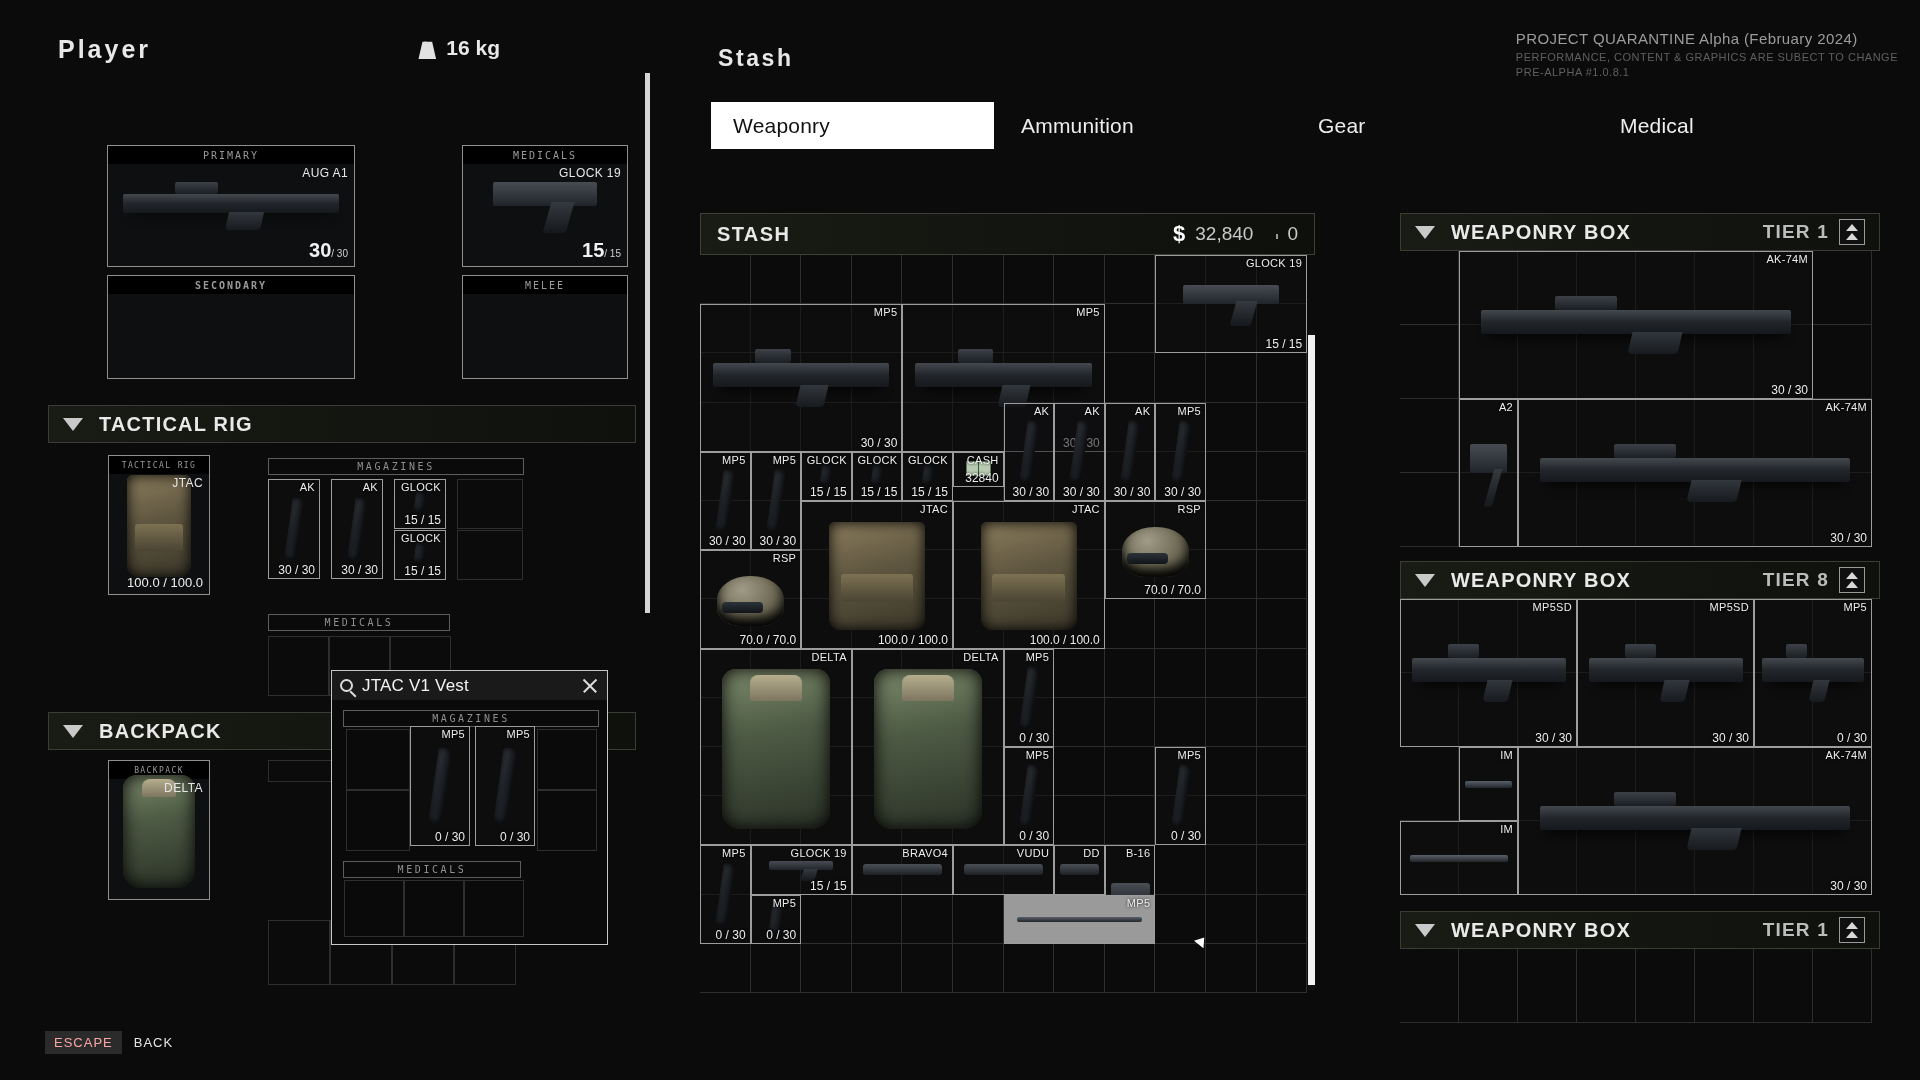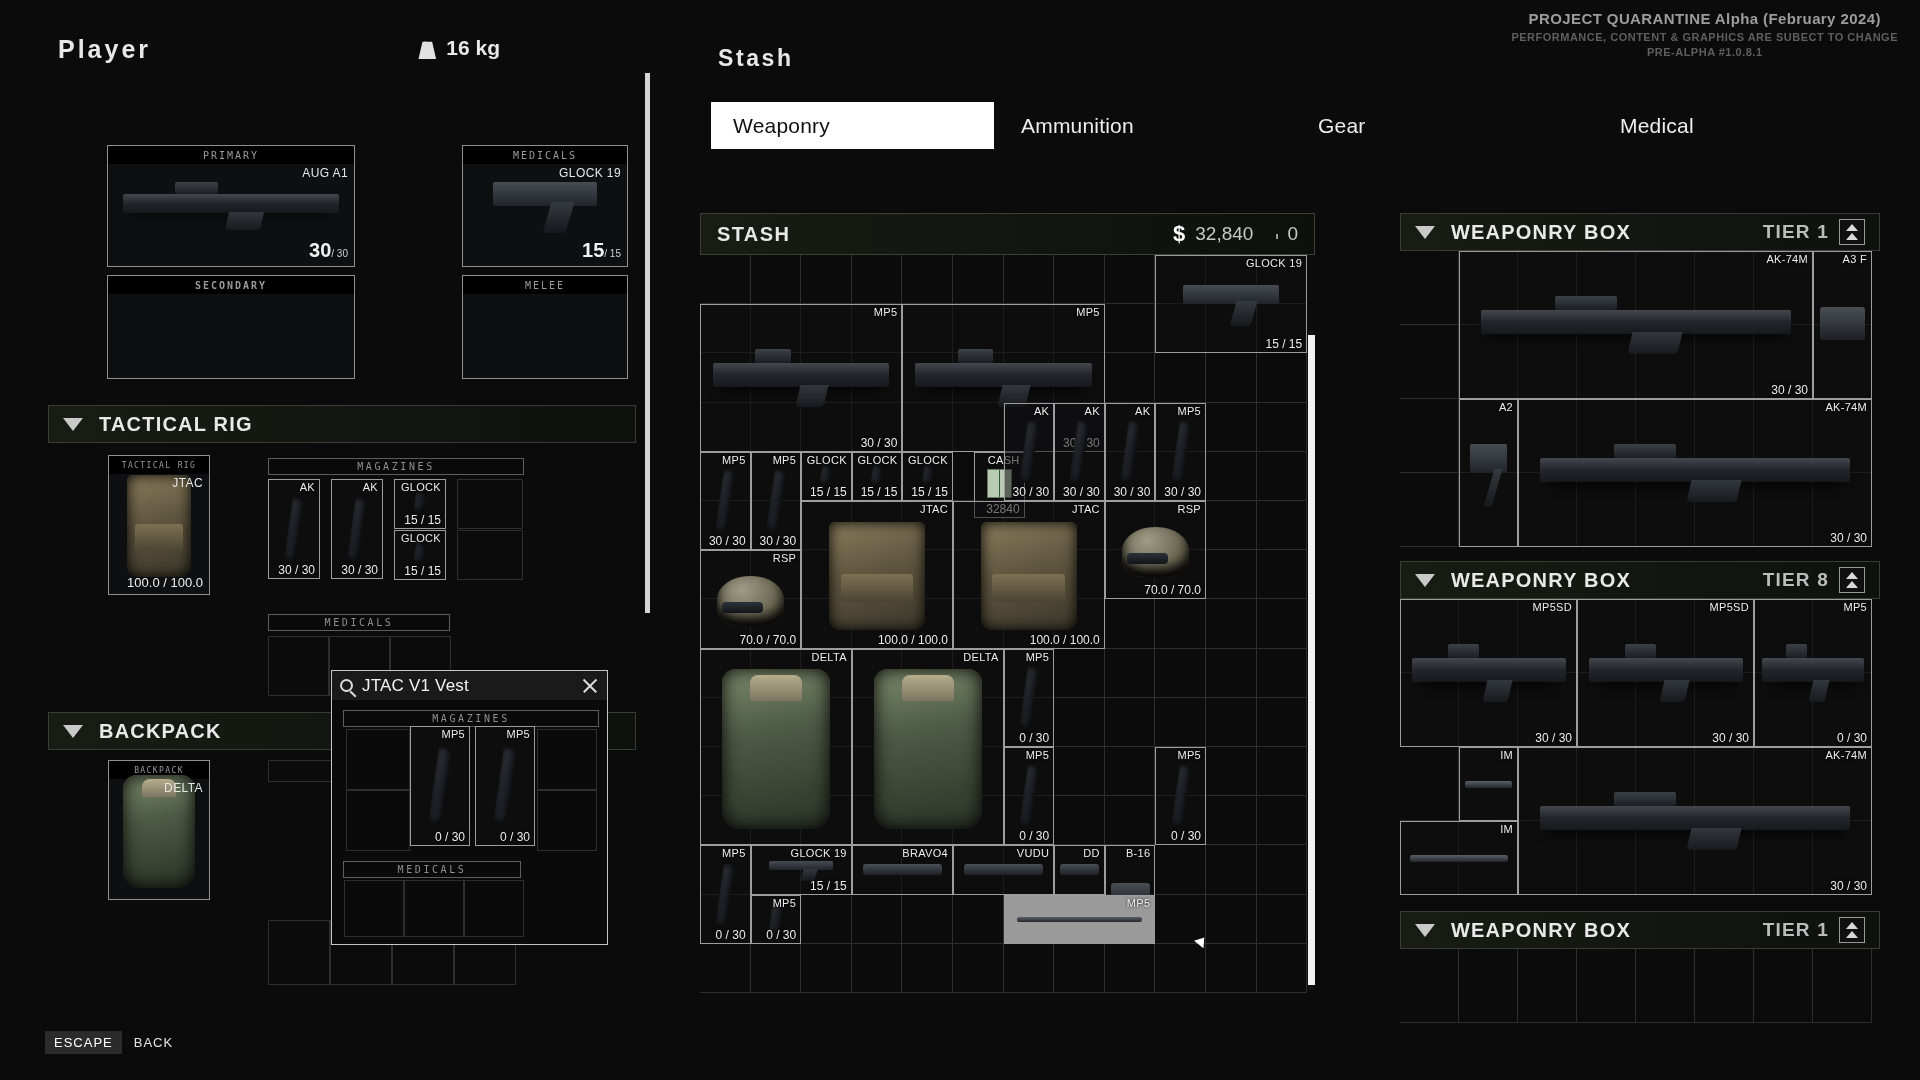--- a/index.html
+++ b/index.html
@@ -250,26 +250,26 @@
   .subhdr {
     position:absolute; height:17px; background:#0a0a0a; border:1px solid #5d5d5d;
     display:flex; align-items:center; justify-content:center;
     font-size:10px; letter-spacing:2.6px; color:#8f8f8f;
     font-family:"DejaVu Sans Mono", monospace;
   }
 
   
   #footer { position:absolute; left:45px; bottom:26px; display:flex; gap:12px;
     align-items:center; }
-  .key { background:#2b2b2b; color:#ffffff; font-size:13px; letter-spacing:1px;
+  .key { background:#2b2b2b; color:#fca5a5; font-size:13px; letter-spacing:1px;
     padding:4px 9px; }
   .key-label { font-size:13px; letter-spacing:1px; color:#e4e4e4; }
 
   
-  #buildinfo { position:absolute; right:22px; top:10px; text-align:center;font-weight:bold; }
+  #buildinfo { position:absolute; right:22px; top:30px; text-align:left; }
   #buildinfo .l1 { font-size:15px; color:#9c9c9c; letter-spacing:.4px; }
   #buildinfo .l2 { font-size:11px; color:#5f5f5f; letter-spacing:.5px; margin-top:4px; }
   #buildinfo .l3 { font-size:11px; color:#5f5f5f; letter-spacing:.5px; margin-top:3px; }
 
   
   #cursor { position:absolute; left:1195px; top:935px; width:0;height:0;
     border-left:2px solid transparent; z-index:60; }
   #cursor:before{ content:""; position:absolute;
     border-left:9px solid #fff; border-top:6px solid transparent;
     border-bottom:6px solid transparent; transform: rotate(-52deg); }
@@ -687,21 +687,21 @@
           <span class="lbl">GLOCK</span>
           <span class="val">15 / 15</span>
         </div>
         <div class="gitem" style="left:202.4px;top:196.8px;width:50.6px;height:49.2px;">
           <span class="art">
             <span class="mag small"></span>
           </span>
           <span class="lbl">GLOCK</span>
           <span class="val">15 / 15</span>
         </div>
-        <div class="gitem" style="left:253px;top:196.8px;width:50.6px;height:66px;margin-left:21px;">
+        <div class="gitem" style="left:253px;top:196.8px;width:50.6px;height:35px;">
           <span class="art">
             <span class="cash"></span>
           </span>
           <span class="lbl">CASH</span>
           <span class="val">32840</span>
         </div>
         <div class="gitem" style="left:303.6px;top:147.60000000000002px;width:50.6px;height:98.4px;">
           <span class="art">
             <span class="mag"></span>
           </span>
@@ -890,26 +890,20 @@
         <div class="gcell" style="left:295px;top:222px;width:59px;height:74px;"></div>
         <div class="gcell" style="left:354px;top:222px;width:59px;height:74px;"></div>
         <div class="gcell" style="left:413px;top:222px;width:59px;height:74px;"></div>
         <div class="gitem" style="left:59px;top:0px;width:354px;height:148px;">
           <span class="art">
             <span class="rifle"></span>
           </span>
           <span class="lbl">AK-74M</span>
           <span class="val">30 / 30</span>
         </div>
-        <div class="gitem" style="left:413px;top:0px;width:59px;height:148px;">
-          <span class="art">
-            <span class="gadget"></span>
-          </span>
-          <span class="lbl">A3 F</span>
-        </div>
         <div class="gitem" style="left:59px;top:148px;width:59px;height:148px;">
           <span class="art">
             <span class="pistol"></span>
           </span>
           <span class="lbl">A2</span>
         </div>
         <div class="gitem" style="left:118px;top:148px;width:354px;height:148px;">
           <span class="art">
             <span class="rifle"></span>
           </span>

